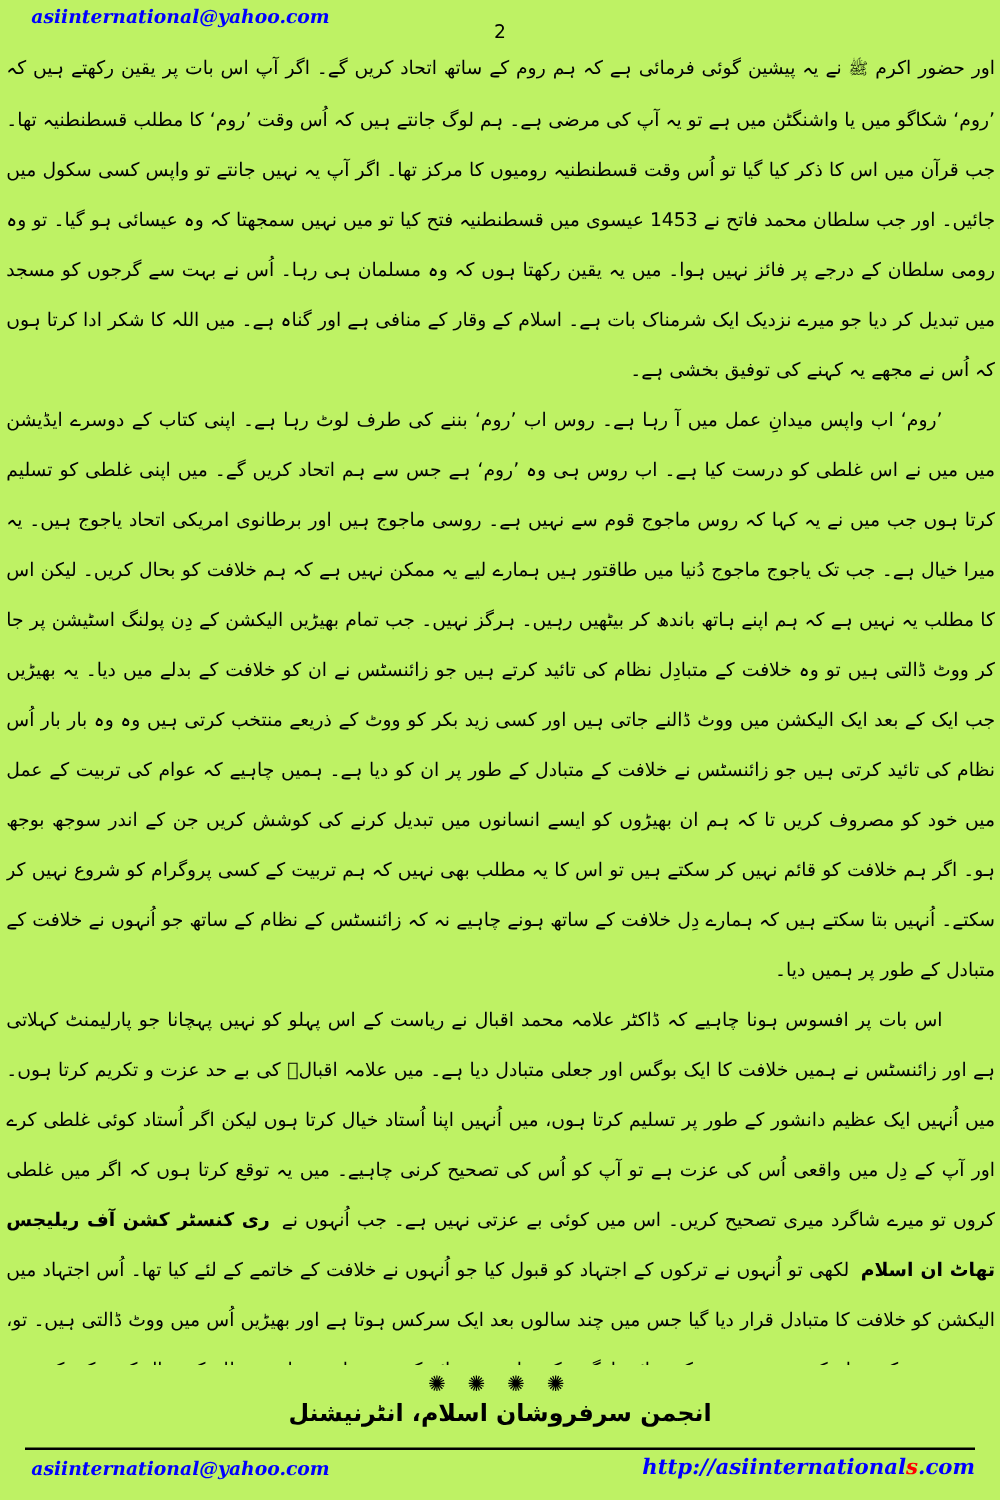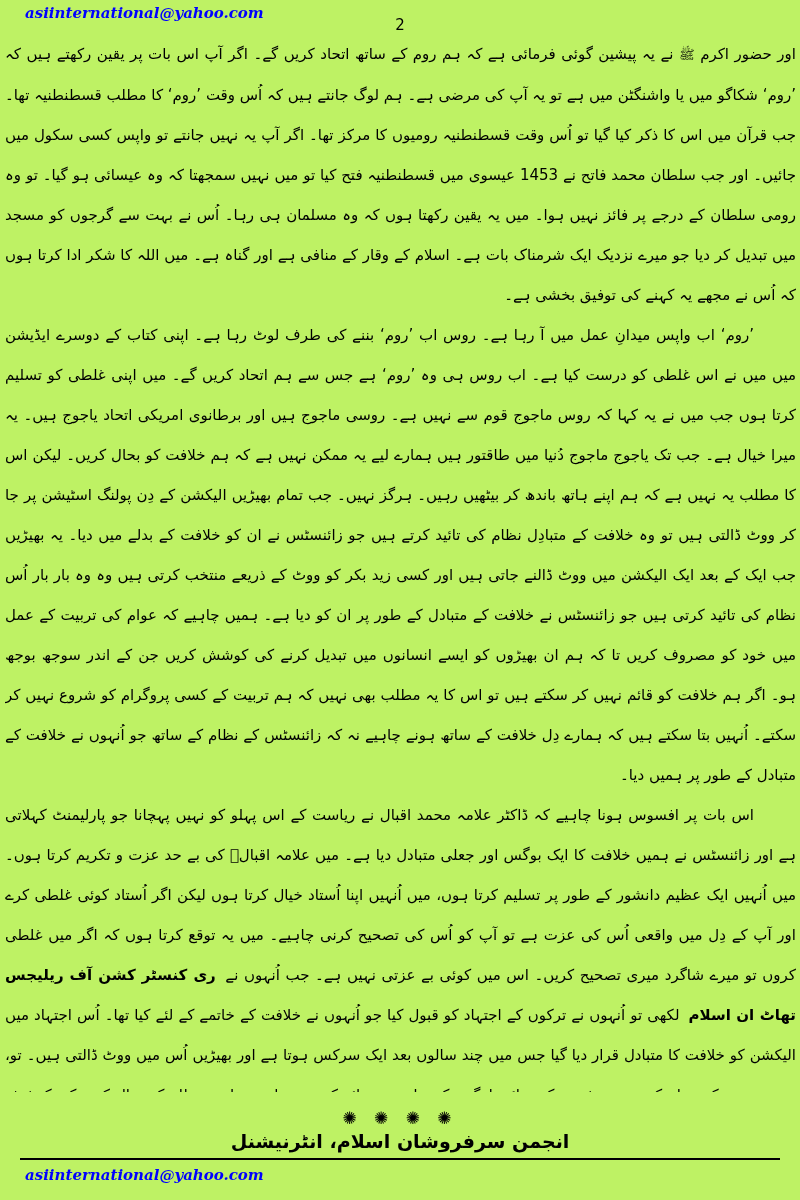--- a/index.html
+++ b/index.html
@@ -55,21 +55,21 @@
     letter-spacing:6px;
     color:#000;
     margin-bottom:2px;
   }
   .org-name{
     text-align:center;
     direction:rtl;
     font-weight:bold;
     font-size:19px;
     font-family:"DejaVu Sans",sans-serif;
-    margin-bottom:6px;
+    margin-bottom:16px;
   }
   .rule{
     border:none;
     border-top:2px solid #000;
     width:760px;
     margin:0 auto 4px auto;
   }
   .links-row{
     position:relative;
     height:28px;
@@ -106,16 +106,17 @@
       <p class="para indented"><span>’روم‘ اب واپس میدانِ عمل میں آ رہا ہے۔  روس اب ’روم‘ بننے کی طرف لوٹ رہا ہے۔  اپنی کتاب کے دوسرے ایڈیشن میں میں نے اس غلطی کو درست کیا ہے۔  اب روس ہی وہ ’روم‘ ہے جس سے ہم اتحاد کریں گے۔ میں اپنی غلطی کو تسلیم کرتا ہوں جب میں نے یہ کہا کہ روس ماجوج قوم سے نہیں ہے۔ روسی ماجوج ہیں اور برطانوی امریکی اتحاد یاجوج ہیں۔ یہ میرا خیال ہے۔  جب تک یاجوج ماجوج دُنیا میں طاقتور ہیں ہمارے لیے یہ ممکن نہیں ہے کہ ہم خلافت کو بحال کریں۔  لیکن اس کا مطلب یہ نہیں ہے کہ ہم اپنے ہاتھ باندھ کر بیٹھیں رہیں۔ ہرگز نہیں۔  جب تمام بھیڑیں الیکشن کے دِن پولنگ اسٹیشن پر جا کر ووٹ ڈالتی ہیں تو وہ خلافت کے متبادِل نظام کی تائید کرتے ہیں جو زائنسٹس نے ان کو خلافت کے بدلے میں دیا۔  یہ بھیڑیں جب ایک کے بعد ایک الیکشن میں ووٹ ڈالنے جاتی ہیں اور کسی زید بکر کو ووٹ کے ذریعے منتخب کرتی ہیں وہ وہ بار بار اُس نظام کی تائید کرتی ہیں جو زائنسٹس نے خلافت کے متبادل کے طور پر ان کو دیا ہے۔  ہمیں چاہیے کہ عوام کی تربیت کے عمل میں خود کو مصروف کریں تا کہ ہم ان بھیڑوں کو ایسے انسانوں میں تبدیل کرنے کی کوشش کریں جن کے اندر سوجھ بوجھ ہو۔  اگر ہم خلافت کو قائم نہیں کر سکتے ہیں تو اس کا یہ مطلب بھی نہیں کہ ہم تربیت کے کسی پروگرام کو شروع نہیں کر سکتے۔ اُنہیں بتا سکتے ہیں کہ ہمارے دِل خلافت کے ساتھ ہونے چاہیے نہ کہ زائنسٹس کے نظام کے ساتھ جو اُنہوں نے خلافت کے متبادل کے طور پر ہمیں دیا۔</span></p>
       <p class="para indented"><span>اس بات پر افسوس ہونا چاہیے کہ ڈاکٹر علامہ محمد اقبال نے ریاست کے اس پہلو کو نہیں پہچانا جو پارلیمنٹ کہلاتی ہے اور زائنسٹس نے ہمیں خلافت کا ایک بوگس اور جعلی متبادل دیا ہے۔  میں علامہ اقبالؒ کی بے حد عزت و تکریم کرتا ہوں۔ میں اُنہیں ایک عظیم دانشور کے طور پر تسلیم کرتا ہوں، میں اُنہیں اپنا اُستاد خیال کرتا ہوں لیکن اگر اُستاد کوئی غلطی کرے اور آپ کے دِل میں واقعی اُس کی عزت ہے تو آپ کو اُس کی تصحیح کرنی چاہیے۔ میں یہ توقع کرتا ہوں کہ اگر میں غلطی کروں تو میرے شاگرد میری تصحیح کریں۔  اس میں کوئی بے عزتی نہیں ہے۔  جب اُنہوں نے </span><span class="seg-booktitle">ری کنسٹر کشن آف ریلیجس تھاٹ ان اسلام</span><span> لکھی تو اُنہوں نے ترکوں کے اجتہاد کو قبول کیا جو اُنہوں نے خلافت کے خاتمے کے لئے کیا تھا۔ اُس اجتہاد میں الیکشن کو خلافت کا متبادل قرار دیا گیا جس میں چند سالوں بعد ایک سرکس ہوتا ہے اور بھیڑیں اُس میں ووٹ ڈالتی ہیں۔ تو، ضرورت ہے کہ عوام کی تربیت شروع کی جائے، لوگوں کو تعلیم دی جائے کہ ہمیں اپنے سیاسی نظام کو بحال کرنے کی کوشش کرنی چاہیے۔ اگر آپ اس سیاسی نظام کو امام مہدی علیہ السلام کے آنے تک بحال نہیں کر سکتے تو کوئی بات نہیں آپ اس تعلیم و تربیت کو جاری رکھیں۔‘‘  (حوالہ: یوٹیوب ویڈیو </span></p>
     </div>
 
   <div class="bottom">
     <div class="ornaments">✺ ✺ ✺ ✺</div>
     <div class="org-name">انجمن سرفروشان اسلام، انٹرنیشنل</div>
     <hr class="rule">
     <div class="links-row">
       <a class="ftr-email">asiinternational@yahoo.com</a>
+      <a class="ftr-site"><span>http://asiinternational</span><span class="hl">s</span><span>.com</span></a>
     </div>
   </div>
 
 </div>
 
 </body></html>

